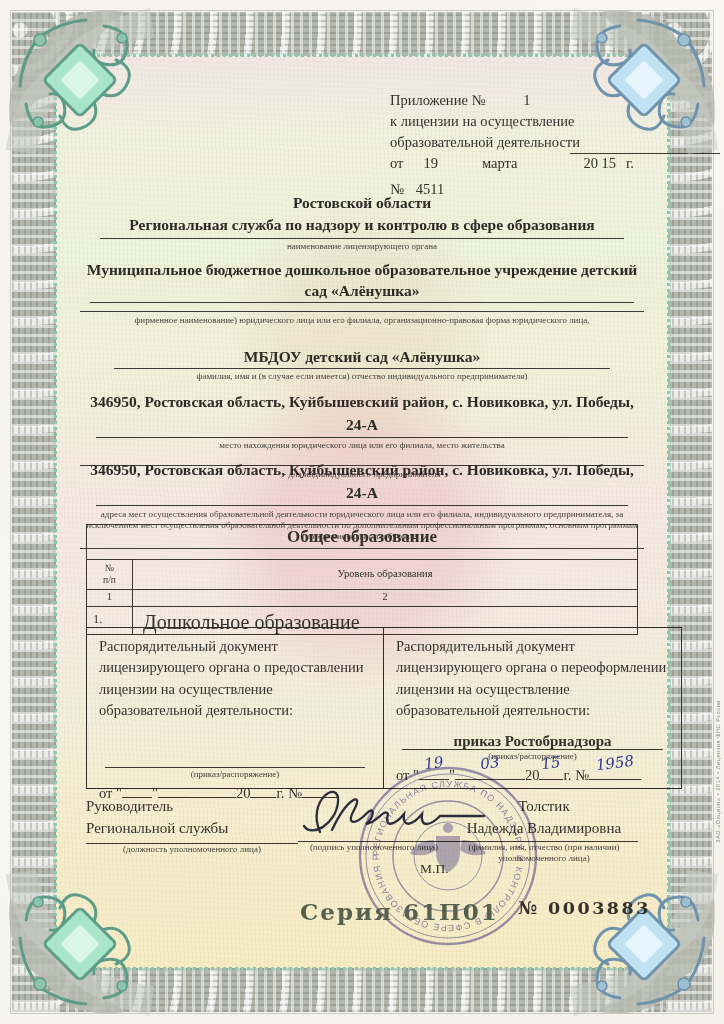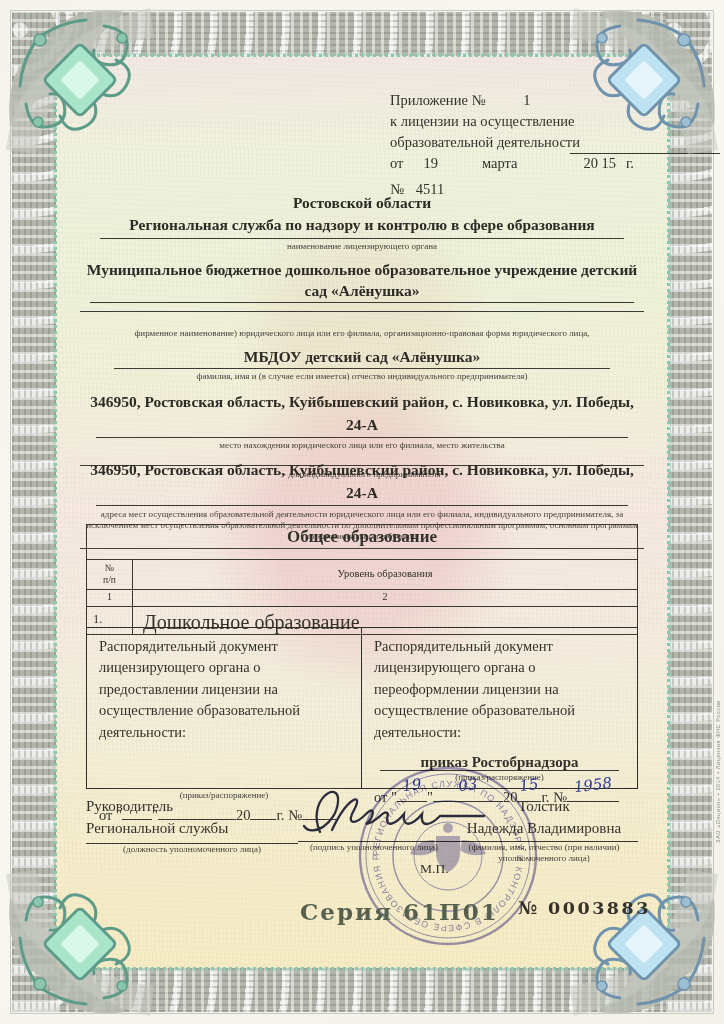--- a/index.html
+++ b/index.html
@@ -66,21 +66,21 @@
   .tr-head .c1 { font-size:9.5px; line-height:1.25; padding-top:3px; }
   .tr-head .c2 { font-size:10.5px; padding-top:8px; }
   .tr-head { height:30px; }
   .tr-idx { height:17px; font-size:10px; }
   .tr-idx .c1, .tr-idx .c2 { padding-top:1px; }
   .tr-data { height:27px; }
   .tr-data .c1 { text-align:left; padding:5px 0 0 6px; font-size:12.5px; }
   .tr-data .c2 { text-align:left; padding:4px 0 0 10px; font-size:20px; }
 
   
-  .boxes { left:86px; top:627px; width:552px; height:162px; border:1.8px solid #2f2d27; display:flex; z-index:5; }
+  .boxes { left:86px; top:627px; width:596px; height:162px; border:1.8px solid #2f2d27; display:flex; z-index:5; }
   .bx { width:50%; padding:8px 12px 6px; font-size:14.5px; line-height:1.48; }
   .bx.left { border-right:1.8px solid #2f2d27; }
   .order-line { border-bottom:1.2px solid #3a3830; text-align:center; font-size:15px; height:20px; margin:8px 6px 0;font-weight:bold; }
   .bx.left .order-line { margin-top:26px; }
   .bx .cap { margin-top:1px; }
   .date-line { margin-top:3px; font-size:14.5px; white-space:nowrap; }
   .blank { display:inline-block; border-bottom:1.1px solid #3a3830; height:13px; position:relative; vertical-align:baseline; }
   .hand { position:absolute; left:50%; top:-15px; transform:translateX(-50%) rotate(-7deg);
           font-family:"DejaVu Serif", serif; font-style:italic; font-size:15px; color:#2e3a94; white-space:nowrap; }
 
@@ -217,21 +217,21 @@
     <div class="boldline">Региональная служба по надзору и контролю в сфере образования</div>
     <div class="hr" style="margin:2px 20px 0"></div>
     <div class="cap" style="margin-top:2px">наименование лицензирующего органа</div>
   </div>
 
   <div class="abs w-center" style="top:258px">
     <div class="boldline">Муниципальное бюджетное дошкольное образовательное  учреждение детский</div>
     <div class="boldline" style="line-height:1.25">сад «Алёнушка»</div>
     <div class="hr" style="margin:1px 10px 0"></div>
     <div class="hr" style="margin:8px 0 0"></div>
-    <div class="cap" style="margin-top:16px">фирменное наименование) юридического лица или его филиала, организационно-правовая форма юридического лица,</div>
+    <div class="cap" style="margin-top:3px">фирменное наименование) юридического лица или его филиала, организационно-правовая форма юридического лица,</div>
   </div>
 
   <div class="abs w-center" style="top:345px">
     <div class="boldline">МБДОУ детский сад «Алёнушка»</div>
     <div class="hr" style="margin:0 34px 0"></div>
     <div class="cap" style="margin-top:2px">фамилия, имя и (в случае если имеется) отчество индивидуального предпринимателя)</div>
   </div>
 
   <div class="abs w-center" style="top:390px">
     <div class="boldline">346950, Ростовская область, Куйбышевский район, с. Новиковка, ул. Победы, 24-А</div>

